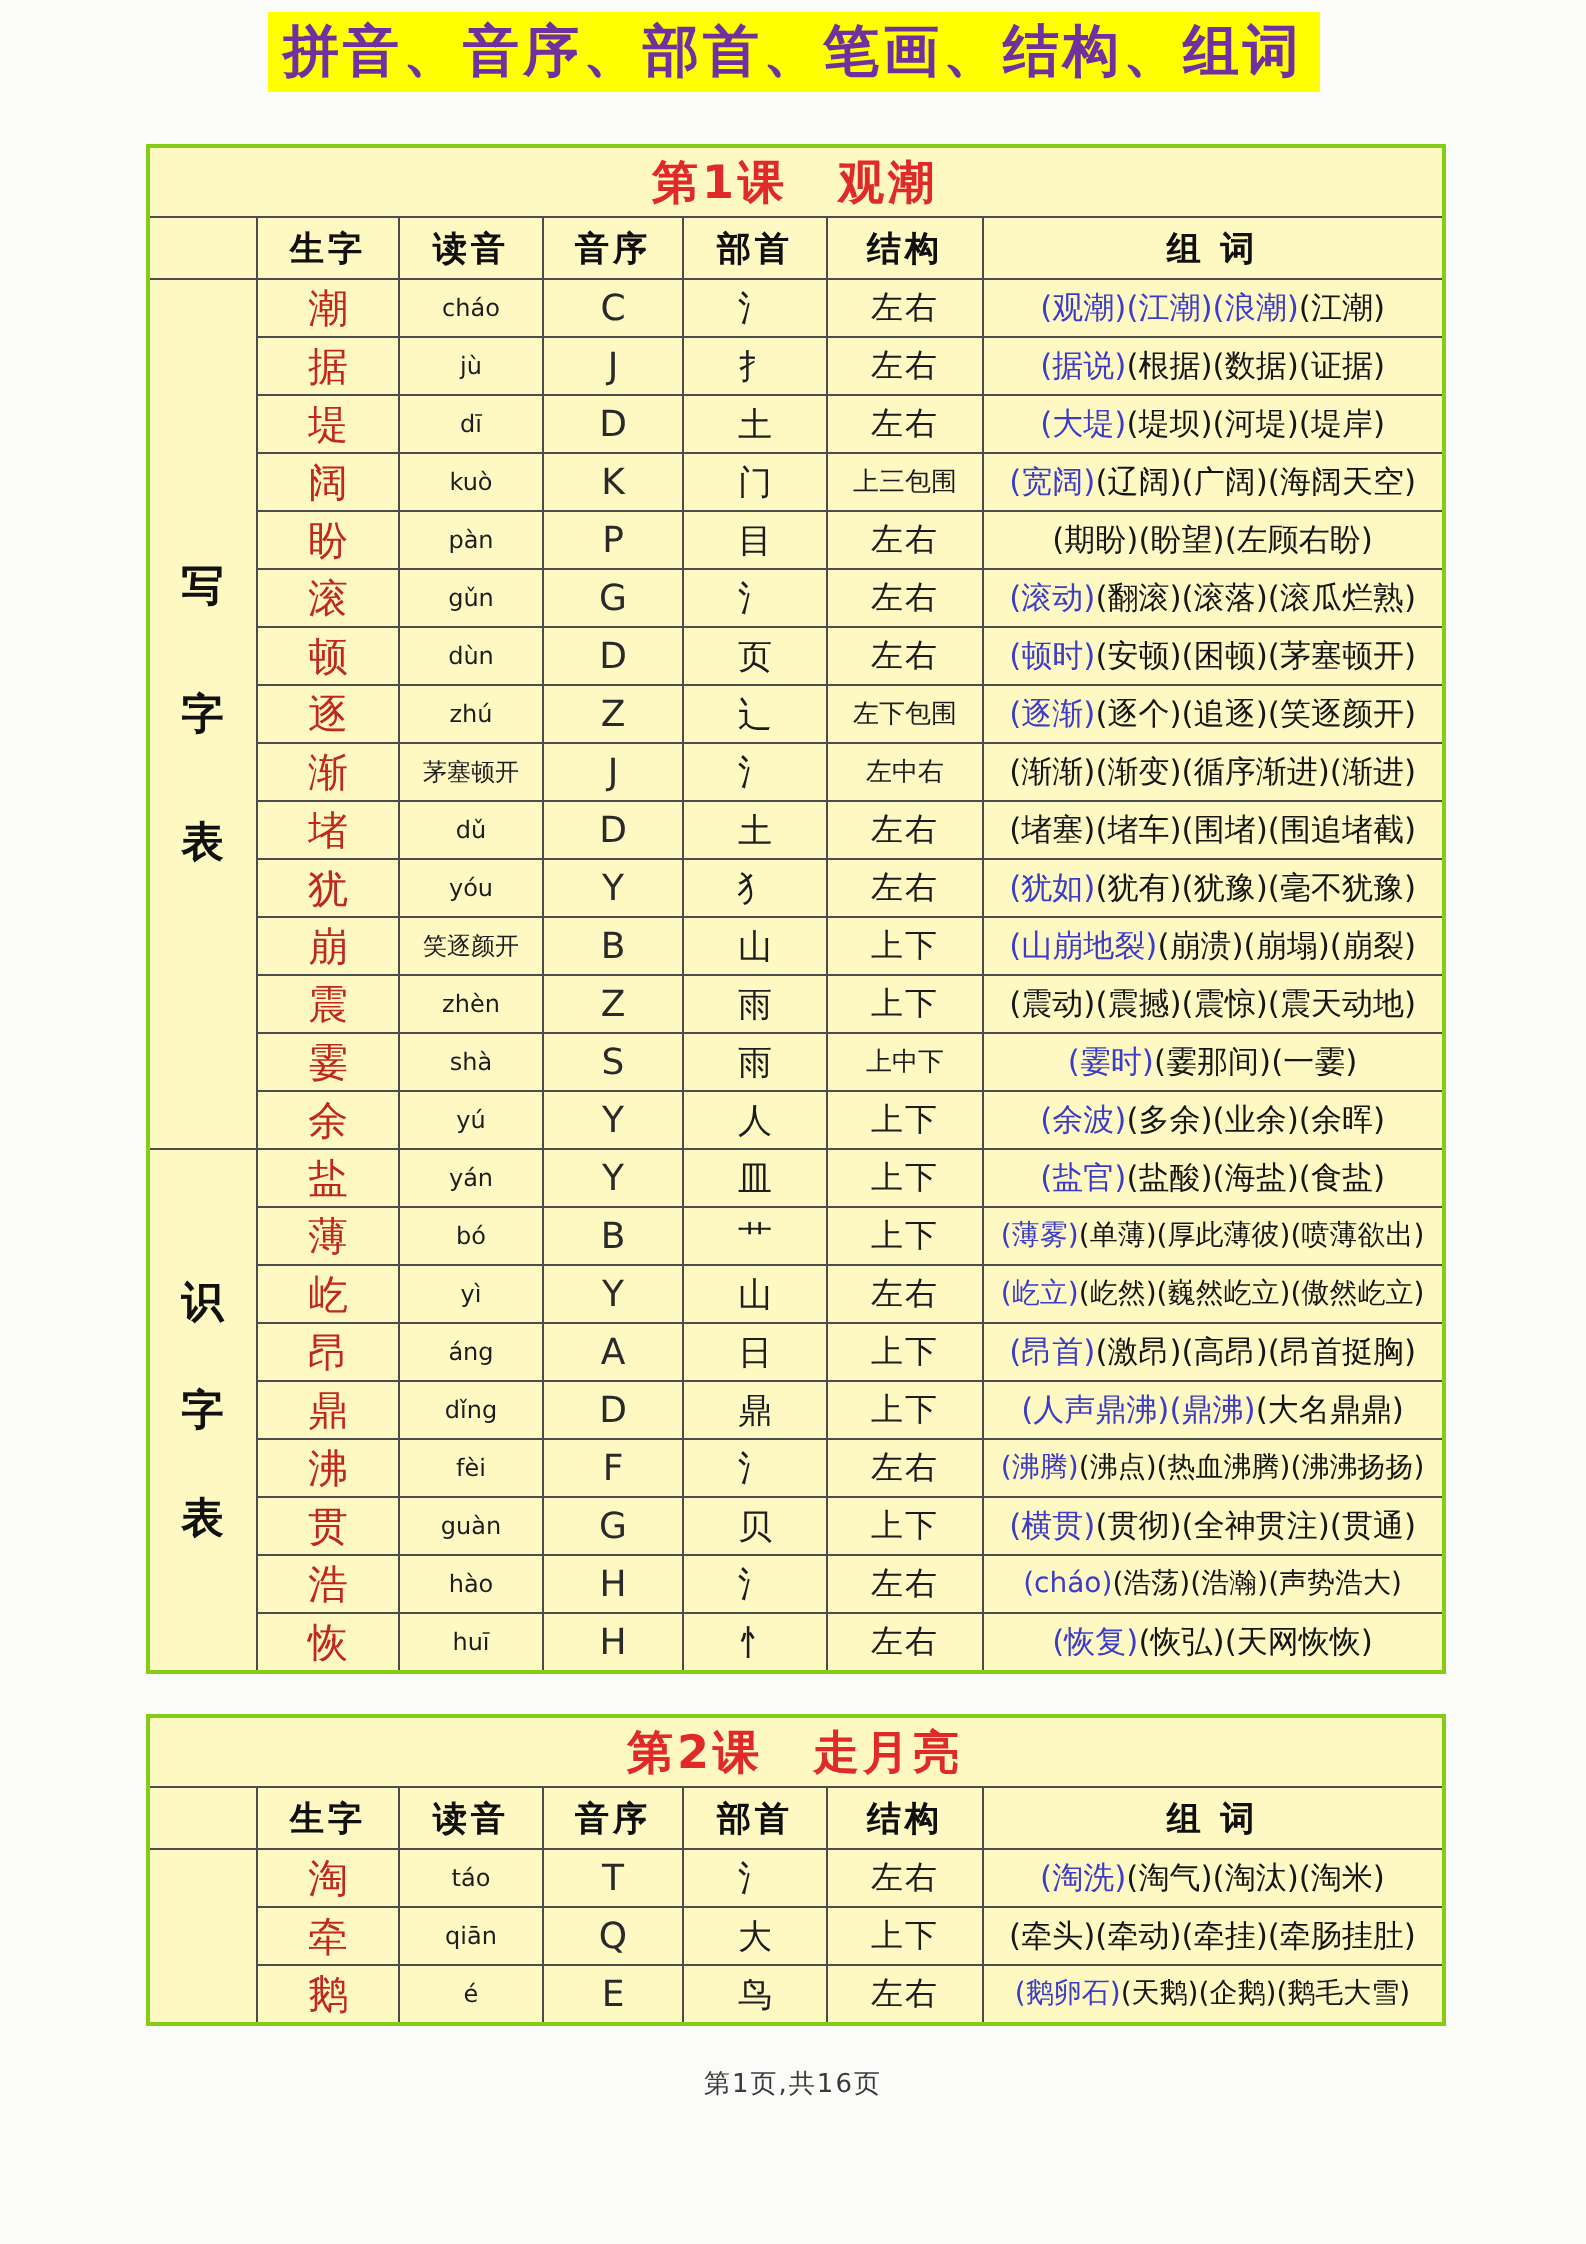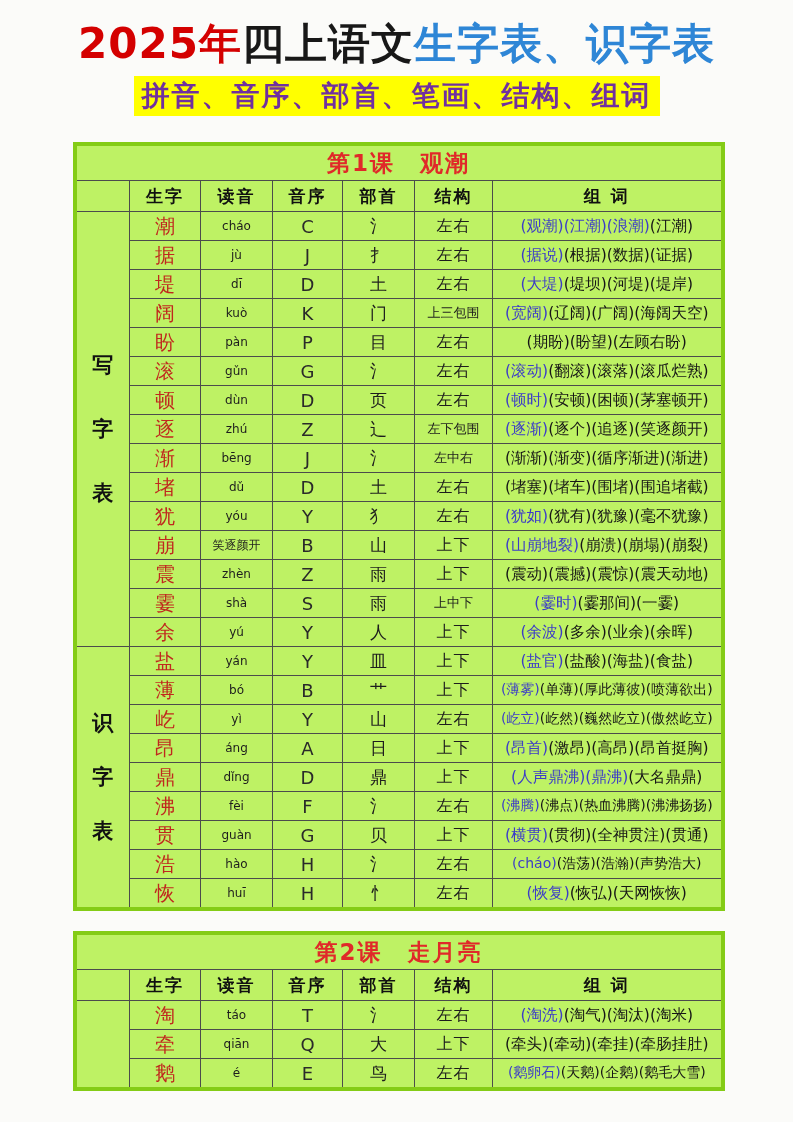--- a/index.html
+++ b/index.html
@@ -30,24 +30,24 @@
     font-size:28px;
     font-weight:bold;
     padding:1px 8px;
     letter-spacing:2px;
     white-space:nowrap;
   }
   .tables{width:648px;margin:26px auto 0 auto;}
   table.lesson-table{
     border-collapse:collapse;
     width:648px;
-    border:4px solid #84cc16;
+    border:2px solid #84cc16;
     margin:0 0 20px 0;
     table-layout:fixed;
-    background:#bef264;
+    background:#fef9c3;
   }
   .lesson-table td,.lesson-table th{
     border:1px solid #4c4c4c;
     text-align:center;
     vertical-align:middle;
     padding:0;
     height:28px;
     overflow:hidden;
     white-space:nowrap;
   }
@@ -87,23 +87,20 @@
     font-size:13px;
     color:#3a3a3a;
     margin-top:14px;
     letter-spacing:1px;
   }
 </style>
 </head>
 <body>
 
 <div class="page">
-  <h1 class="title">
-    <span class="t-red">2025年</span><span class="t-black">四上语文</span><span class="t-blue">生字表、识字表</span>
-  </h1>
   <div class="subtitle-wrap">
     <span class="subtitle">拼音、音序、部首、笔画、结构、组词</span>
   </div>
   <div class="tables" id="tables">
       <table class="lesson-table">
         <colgroup>
           <col style="width: 55px;">
           <col style="width: 71px;">
           <col style="width: 72px;">
           <col style="width: 70px;">
@@ -190,21 +187,21 @@
           <tr>
             <td class="char-cell">逐</td>
             <td class="pinyin-cell">zhú</td>
             <td class="initial-cell">Z</td>
             <td class="radical-cell">辶</td>
             <td class="structure-cell sm">左下包围</td>
             <td class="words-cell"><span class="w-blue">(逐渐)</span><span>(逐个)</span><span>(追逐)</span><span>(笑逐颜开)</span></td>
           </tr>
           <tr>
             <td class="char-cell">渐</td>
-            <td class="pinyin-cell">bēng</td>
+            <td class="pinyin-cell">茅塞顿开</td>
             <td class="initial-cell">J</td>
             <td class="radical-cell">氵</td>
             <td class="structure-cell sm">左中右</td>
             <td class="words-cell"><span>(渐渐)</span><span>(渐变)</span><span>(循序渐进)</span><span>(渐进)</span></td>
           </tr>
           <tr>
             <td class="char-cell">堵</td>
             <td class="pinyin-cell">dǔ</td>
             <td class="initial-cell">D</td>
             <td class="radical-cell">土</td>
@@ -378,13 +375,14 @@
             <td class="char-cell">鹅</td>
             <td class="pinyin-cell">é</td>
             <td class="initial-cell">E</td>
             <td class="radical-cell">鸟</td>
             <td class="structure-cell">左右</td>
             <td class="words-cell sm"><span class="w-blue">(鹅卵石)</span><span>(天鹅)</span><span>(企鹅)</span><span>(鹅毛大雪)</span></td>
           </tr>
         </tbody>
       </table>
     </div>
+  <div class="footer">第1页,共16页</div>
 </div>
 
 </body></html>

